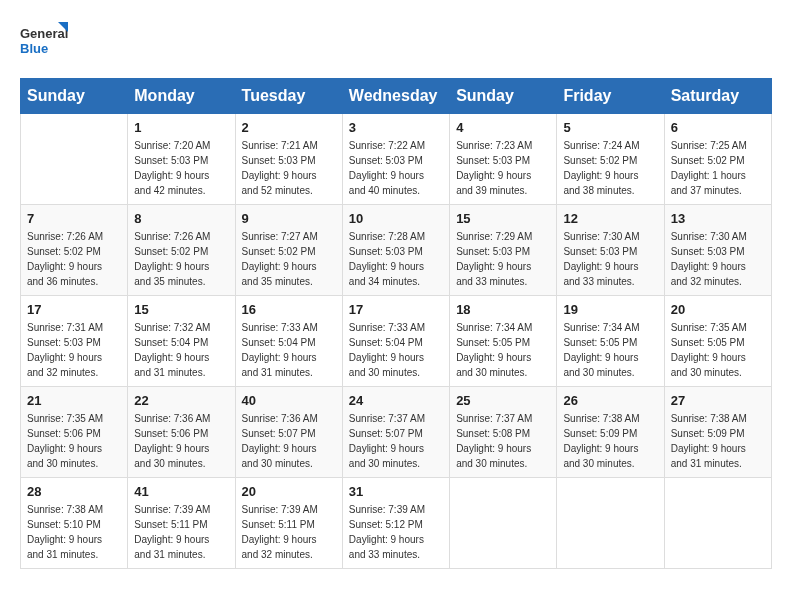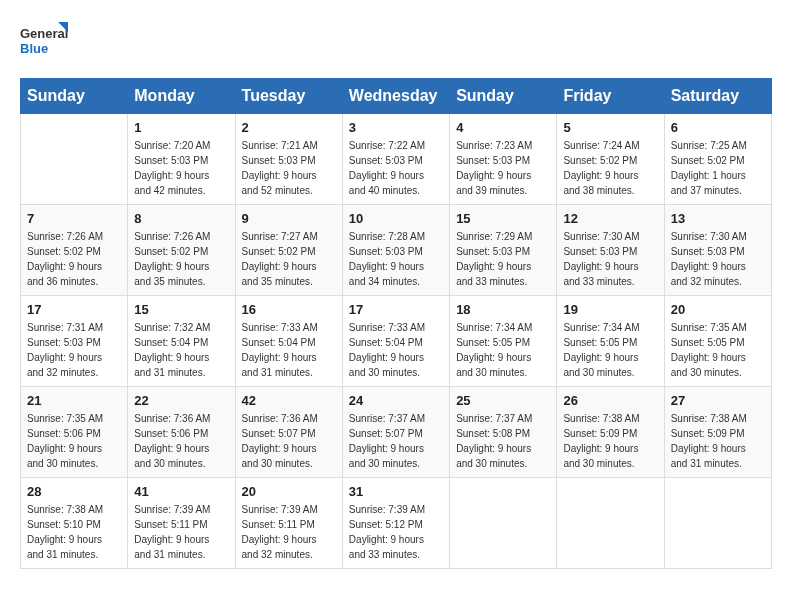--- a/index.html
+++ b/index.html
@@ -286,21 +286,21 @@
         </td>
         <td>
           <span class="day-num">22</span>
         <div class="day-info">
           <span>Sunrise: 7:36 AM</span><br>
           <span>Sunset: 5:06 PM</span><br>
           <span>Daylight: 9 hours and 30 minutes.</span>
         </div>
         </td>
         <td>
-          <span class="day-num">42</span>
+          <span class="day-num">40</span>
         <div class="day-info">
           <span>Sunrise: 7:36 AM</span><br>
           <span>Sunset: 5:07 PM</span><br>
           <span>Daylight: 9 hours and 30 minutes.</span>
         </div>
         </td>
         <td>
           <span class="day-num">24</span>
         <div class="day-info">
           <span>Sunrise: 7:37 AM</span><br>

